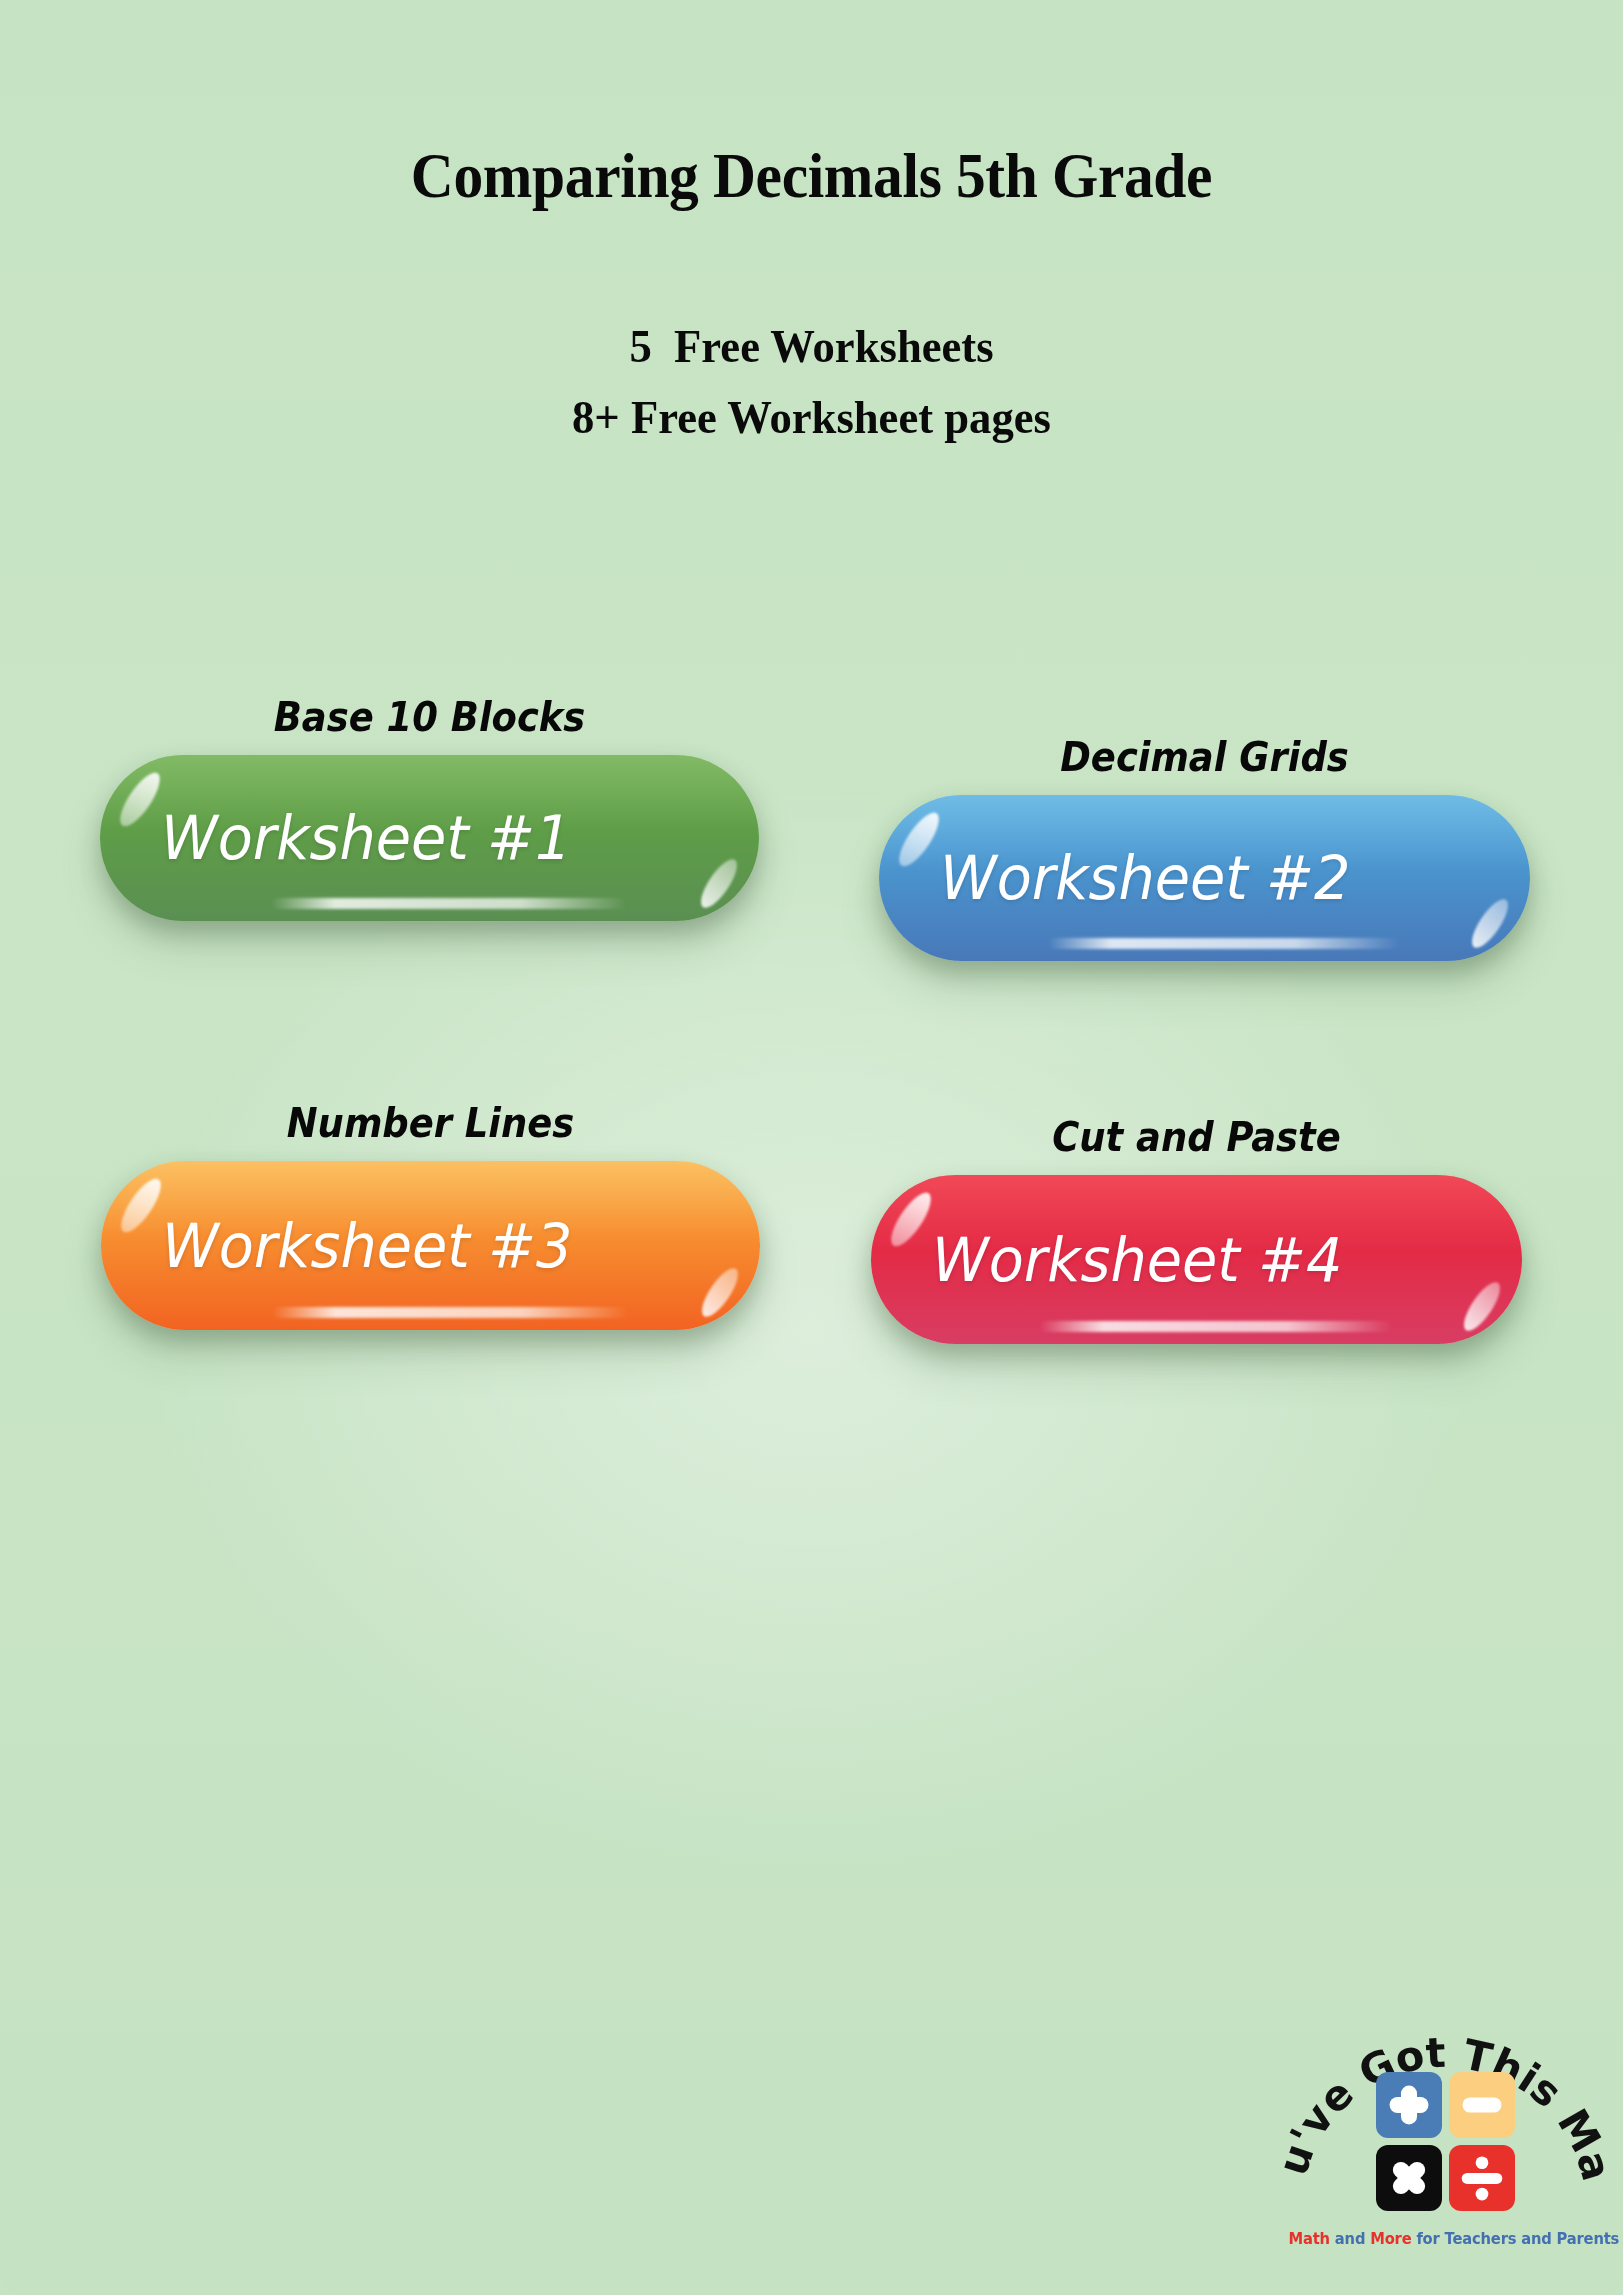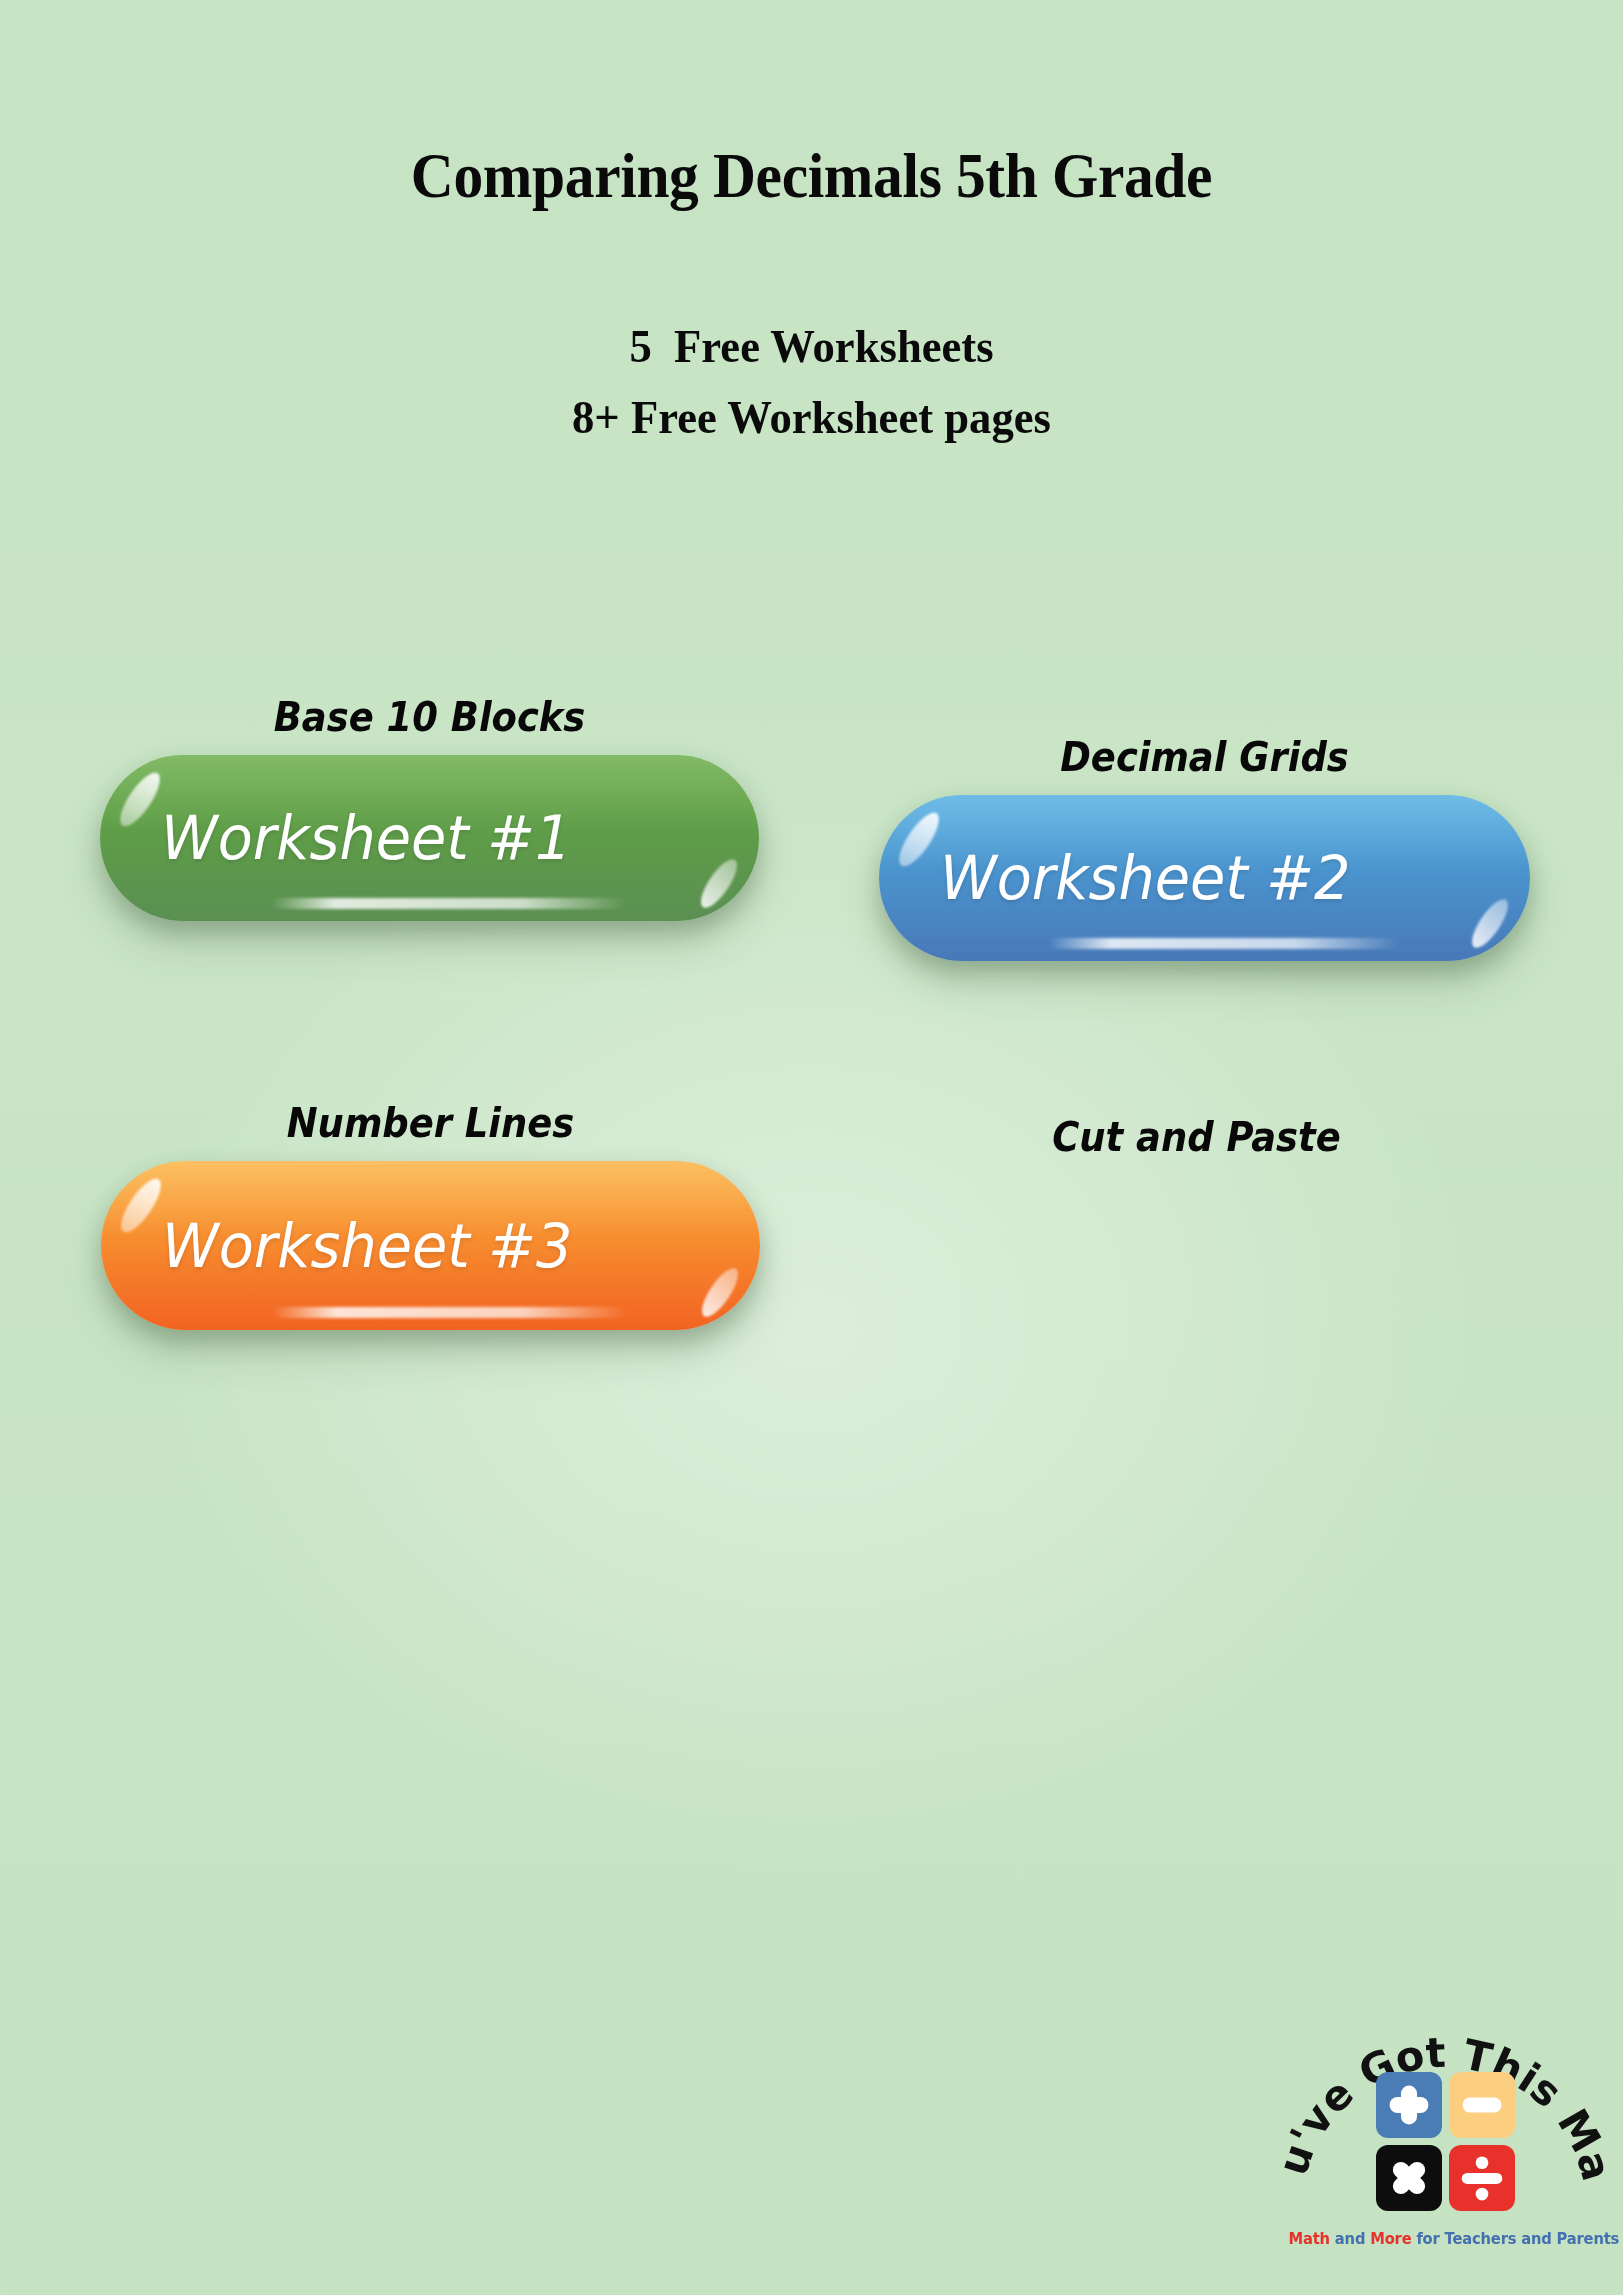--- a/index.html
+++ b/index.html
@@ -238,20 +238,29 @@
         <div class="gl-tick"></div>
         <div class="gl-tick-br"></div>
         <div class="gl-streak"></div>
         <span class="btn-label">Worksheet #3</span>
       </div>
     </div>
   </div>
 
   <div class="cell" style="left:871px; top:1113px; width:651px;">
     <div class="cap">Cut and Paste</div>
+    <div class="btn-wrap">
+      <div class="btn" id="btn4" style="height: 169px; padding-left: 61px; background: linear-gradient(rgb(237, 28, 46) 0%, rgb(216, 61, 99) 100%);">
+        <div class="gl-top"></div>
+        <div class="gl-tick"></div>
+        <div class="gl-tick-br"></div>
+        <div class="gl-streak"></div>
+        <span class="btn-label">Worksheet #4</span>
+      </div>
+    </div>
   </div>
 
 
   <div id="logo">
 
     <svg id="logo-arc" width="338" height="338" viewBox="0 0 400 400">
       <defs>
         <path id="arcpath" d="M 38,268 A 168,168 0 0 1 362,268" fill="none"></path>
       </defs>
       <text font-family="DejaVu Sans, sans-serif" font-size="49" font-weight="bold" fill="#111111">

